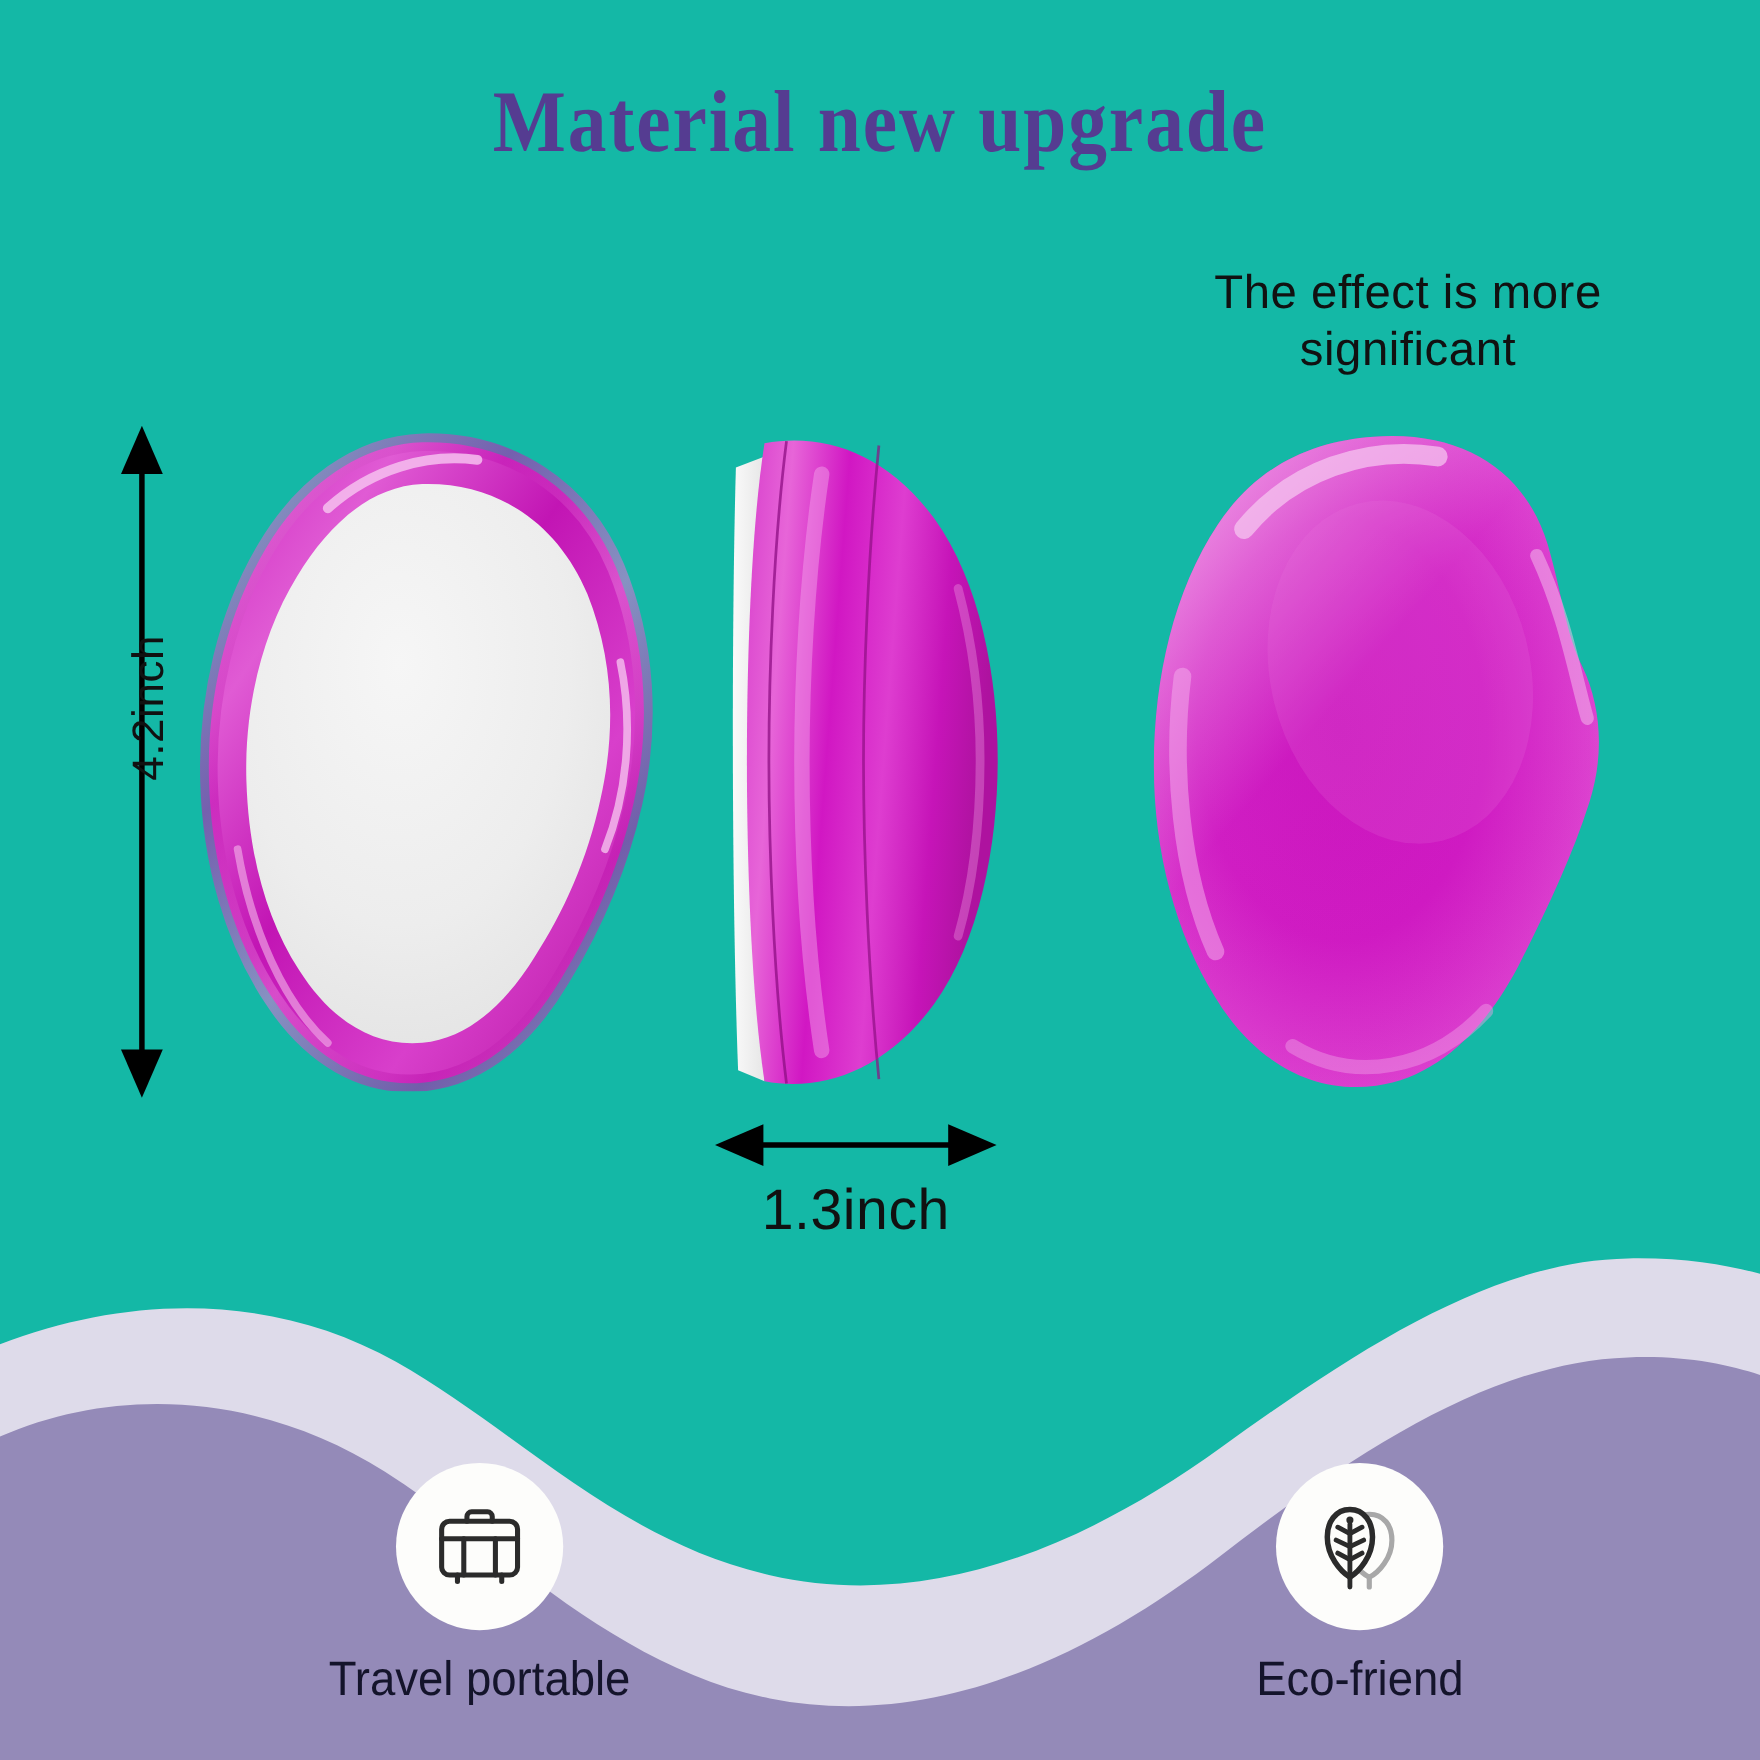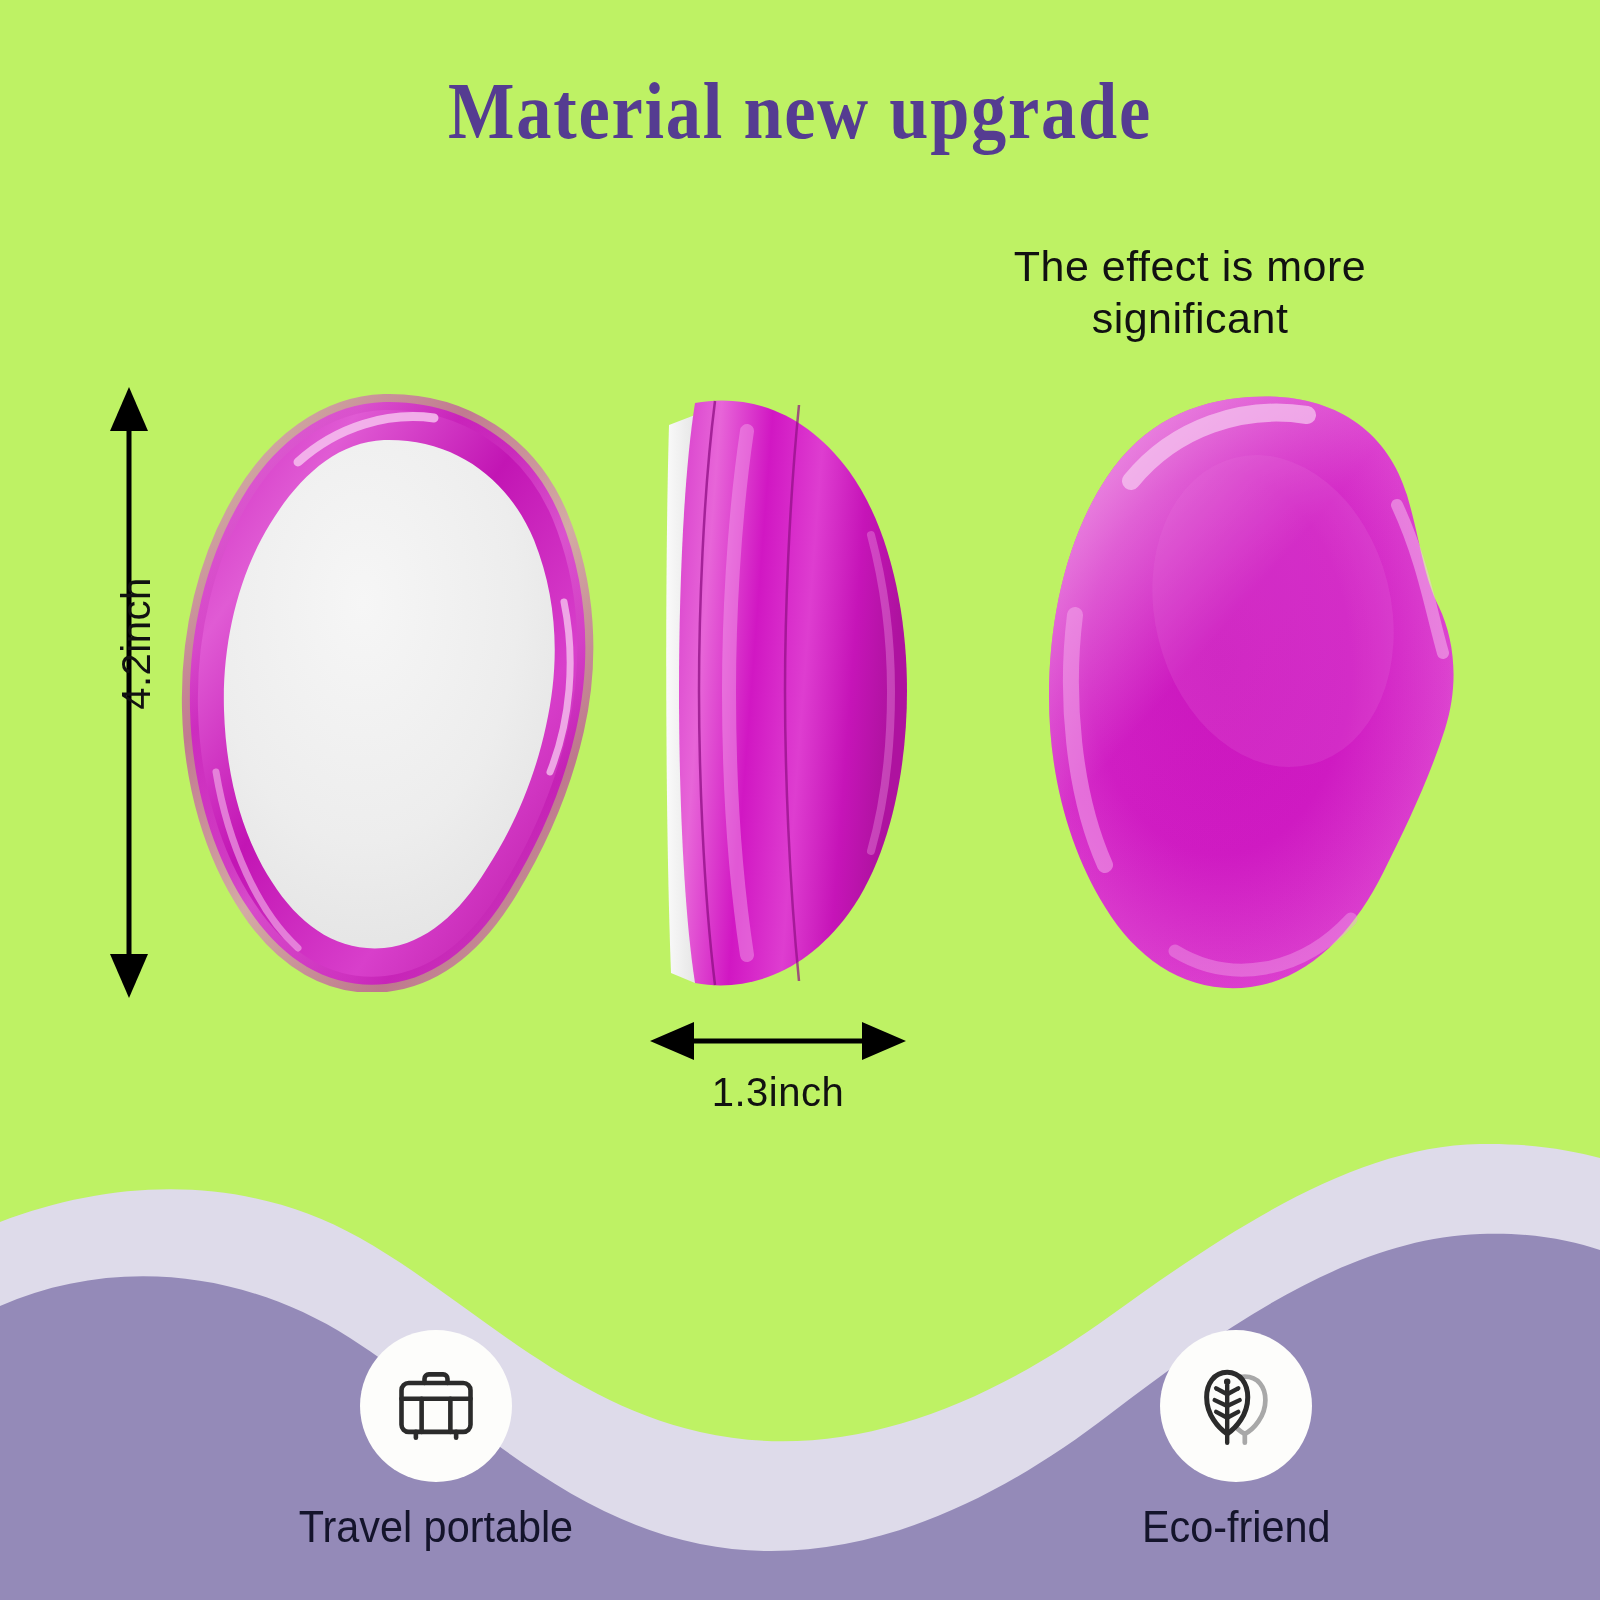--- a/index.html
+++ b/index.html
@@ -7,21 +7,21 @@
     width: 1600px;
     height: 1600px;
     overflow: hidden;
     background: #ffffff;
     font-family: "Liberation Sans", "DejaVu Sans", sans-serif;
   }
   #page {
     position: relative;
     width: 1600px;
     height: 1600px;
-    background: #bef264;
+    background: #14b8a6;
   }
 
   
   #title {
     position: absolute;
     top: 66px;
     left: 0;
     width: 1600px;
     text-align: center;
     font-family: "Liberation Serif", "DejaVu Serif", serif;
@@ -38,21 +38,21 @@
   .caption {
     position: absolute;
     text-align: center;
     font-size: 43px;
     color: #111111;
     line-height: 1.22;
     letter-spacing: 0.5px;
     white-space: pre-line;
   }
   #caption-left  { top: 268px; left: 140px;  width: 520px; }
-  #caption-right { top: 240px; left: 910px;  width: 560px; }
+  #caption-right { top: 240px; left: 1000px;  width: 560px; }
 
   
   #products { position: absolute; top: 0; left: 0; width: 1600px; height: 1140px; }
 
   .product { position: absolute; }
 
   
   #product-front { left: 178px; top: 392px; width: 420px; height: 600px; }
   
   #product-side  { left: 655px; top: 385px; width: 270px; height: 615px; }
@@ -77,21 +77,21 @@
   }
 
   #dim-thickness { left: 648px; top: 1018px; width: 260px; height: 110px; }
   #dim-width     { left: 1026px; top: 1018px; width: 430px; height: 110px; }
   .dim-h-label {
     position: absolute;
     top: 52px;
     left: 0;
     width: 100%;
     text-align: center;
-    font-size: 40px;
+    font-size: 52px;
     color: #111;
     letter-spacing: 0.5px;
   }
 
   
   #wave-band {
     position: absolute;
     left: 0;
     top: 1110px;
     width: 1600px;

